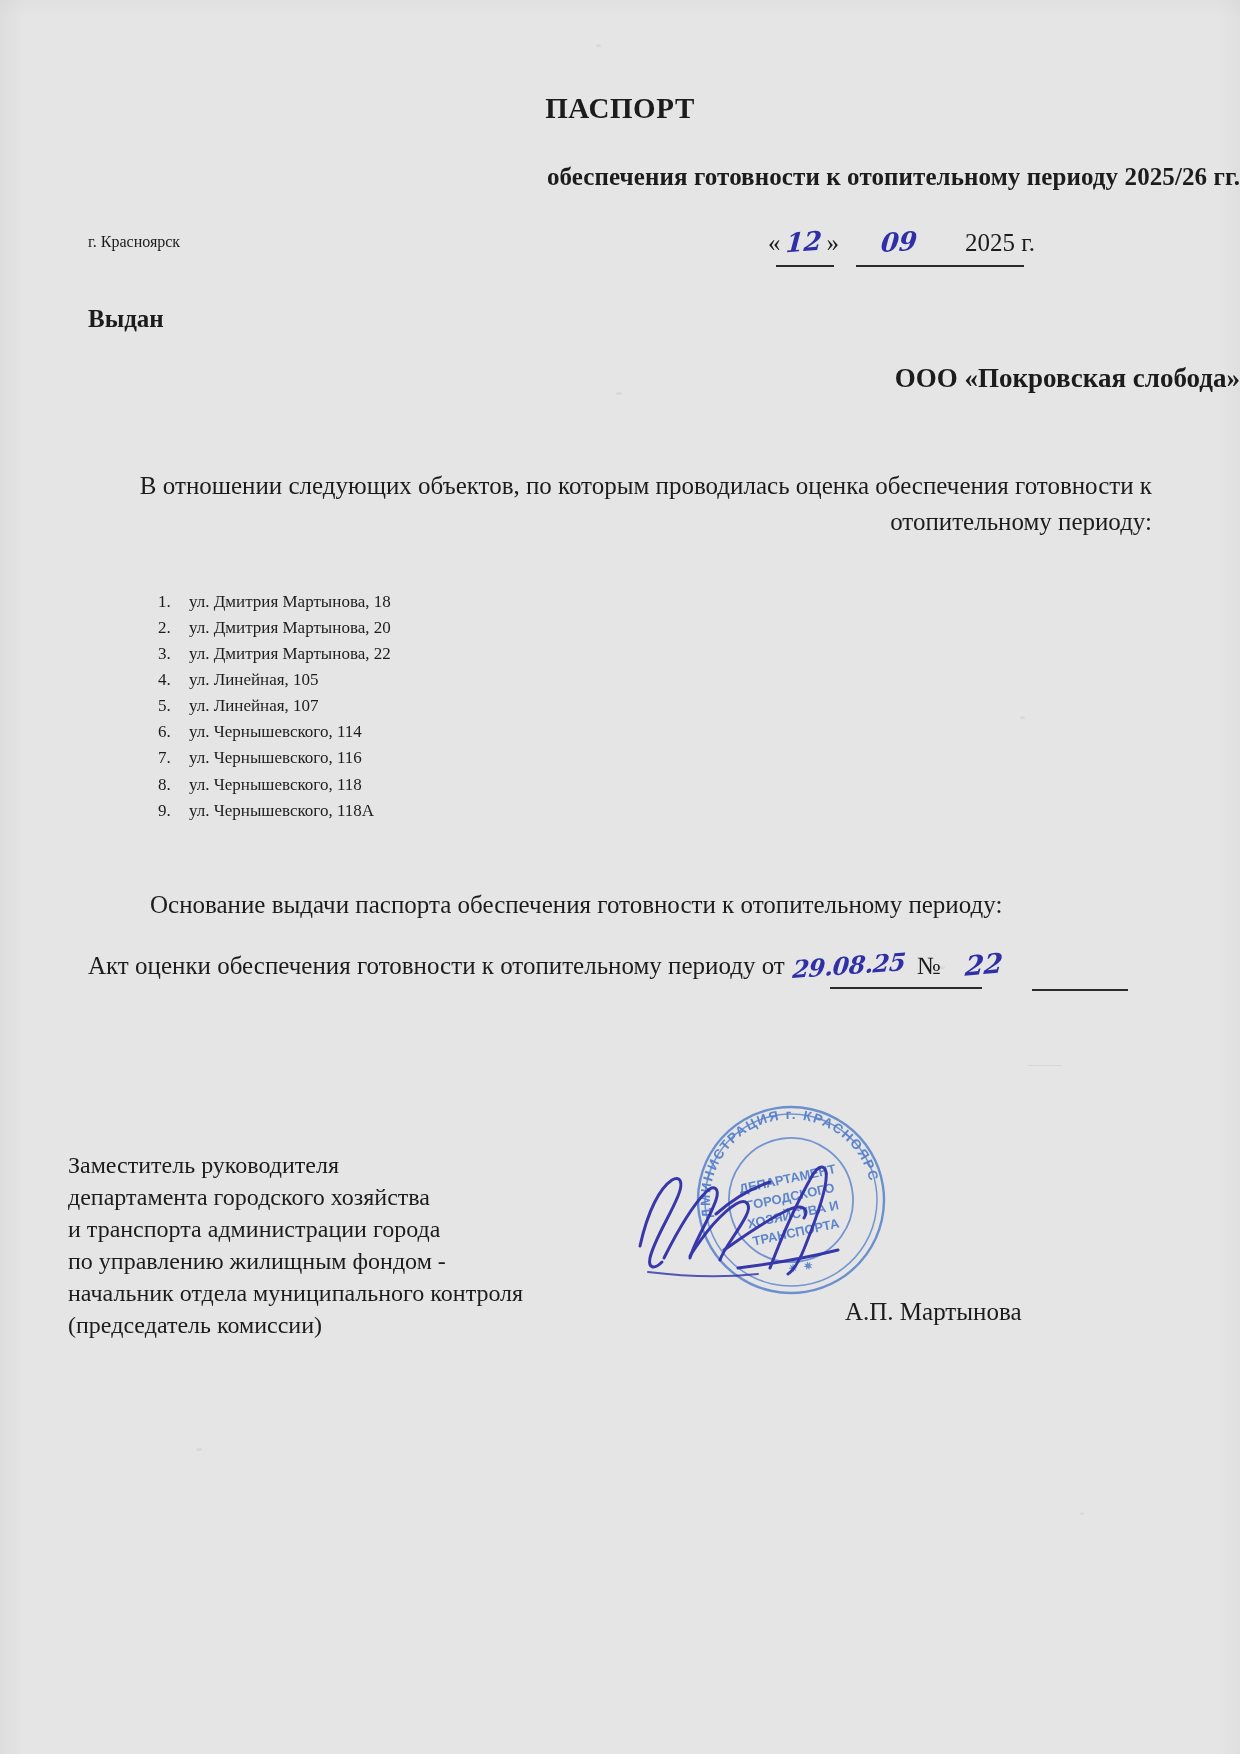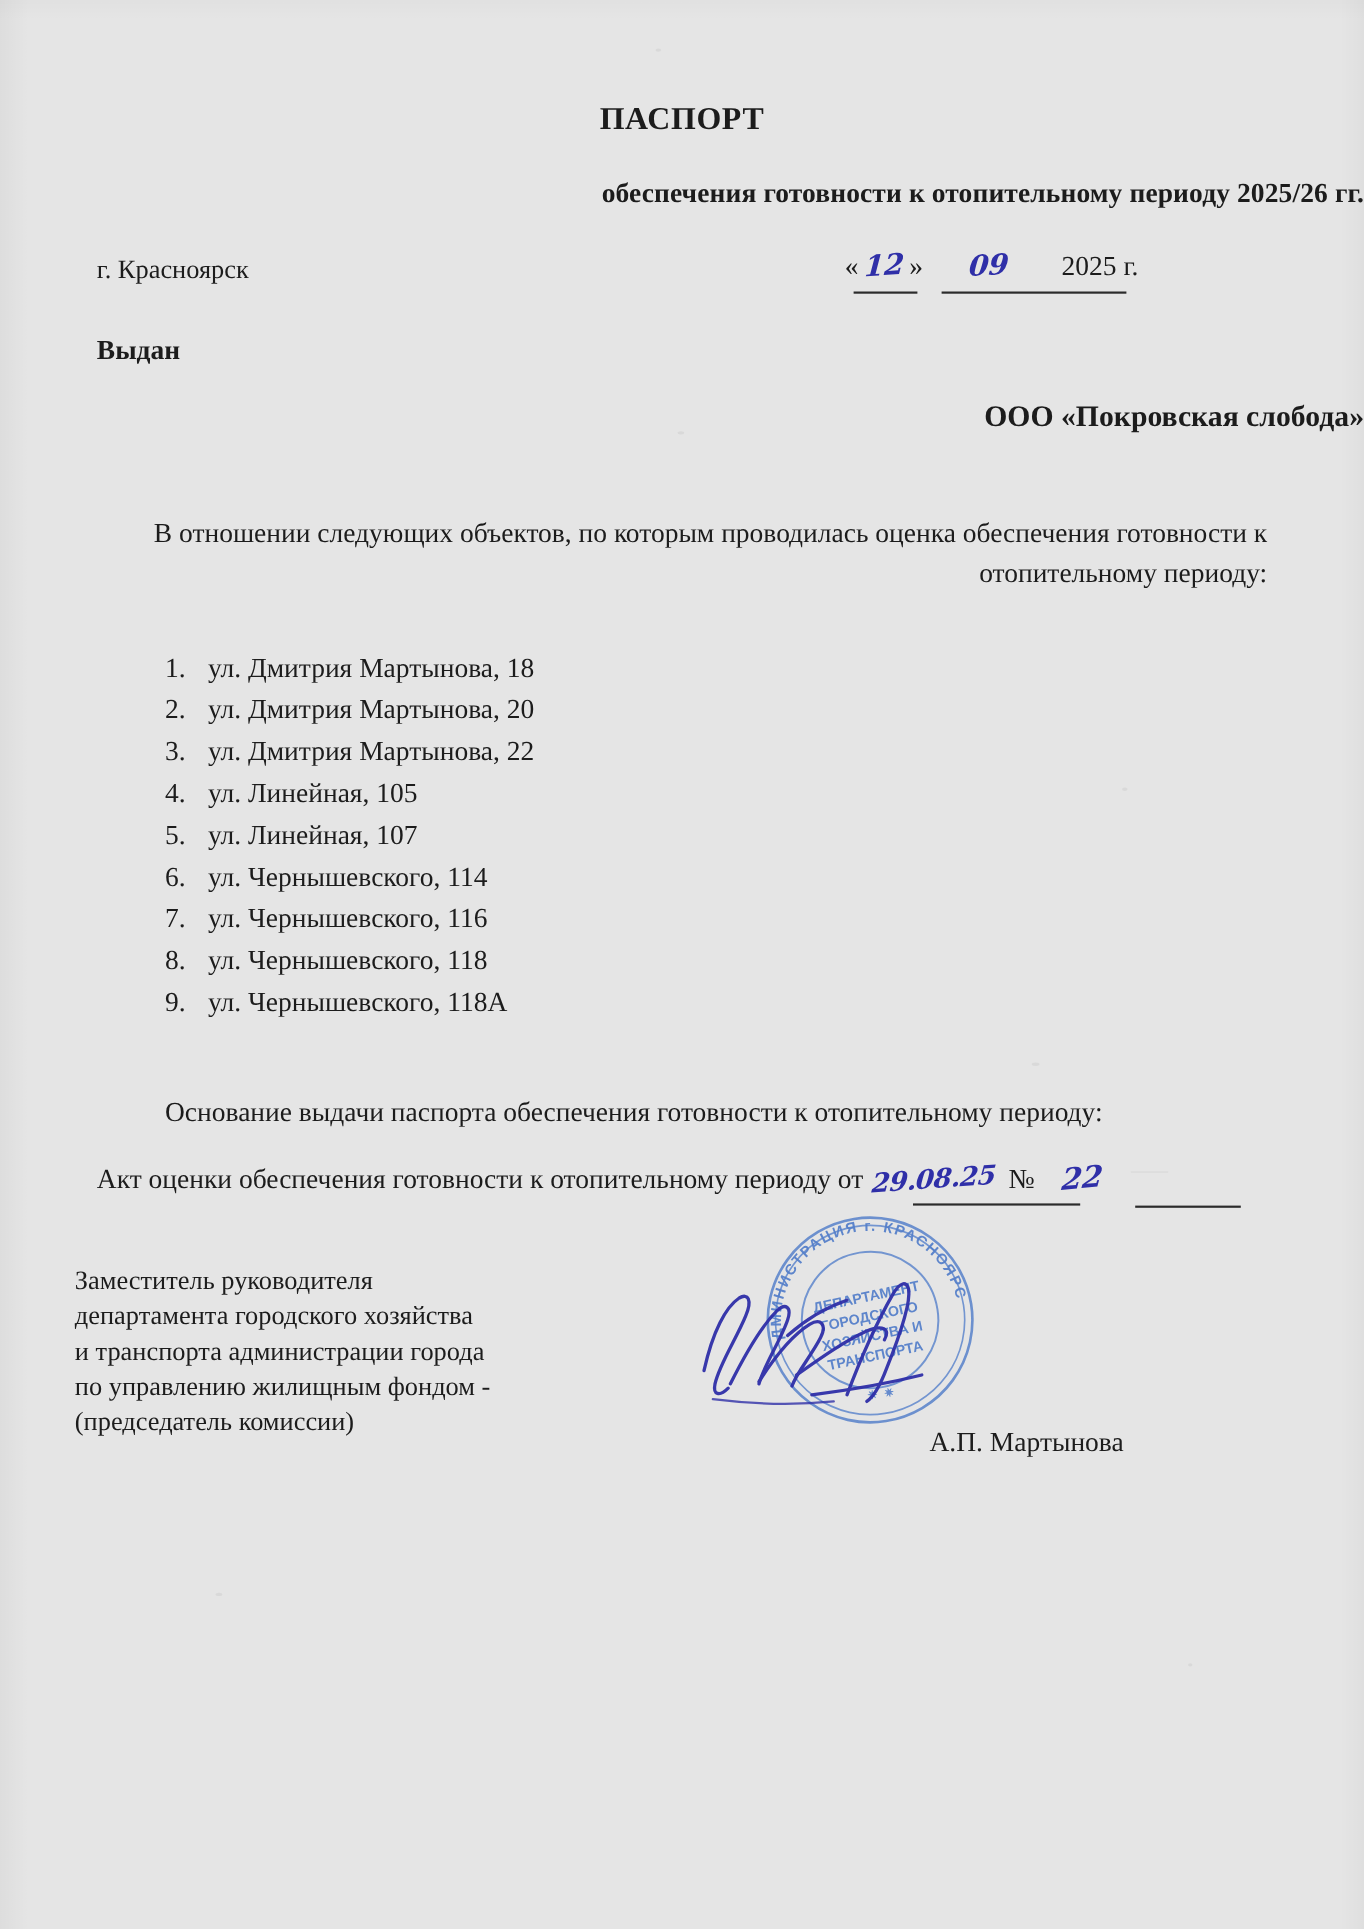--- a/index.html
+++ b/index.html
@@ -61,21 +61,21 @@
 
   .date-row {
     position: relative;
     margin-top: 36px;
     height: 46px;
   }
   .city {
     position: absolute;
     left: 88px;
     top: 6px;
-    font-size: 24px;
+    font-size: 16px;
   }
   .date-group {
     position: absolute;
     right: 205px;
     top: 0px;
     font-size: 25px;
     white-space: nowrap;
   }
   .quote-open, .quote-close { font-size: 25px; }
   .hw {
@@ -139,21 +139,21 @@
     margin-left: 88px;
     margin-right: 88px;
     font-size: 25px;
     line-height: 1.45;
     text-align: right;
   }
 
   .obj-list {
     margin: 48px 0 0 0;
     padding-left: 175px;
-    font-size: 25px;
+    font-size: 17px;
     line-height: 1.48;
   }
   .obj-list li {
     padding-left: 14px;
     margin-bottom: 1px;
   }
 
   .basis {
     margin-top: 68px;
     margin-left: 150px;
@@ -306,20 +306,21 @@
 
   </div>
 
   <div class="hairline" style="left:1028px;top:1065px;width:34px;"></div>
 
   <div class="signature-block">
     <div>Заместитель руководителя</div>
     <div>департамента городского хозяйства</div>
     <div>и транспорта администрации города</div>
     <div>по управлению жилищным фондом -</div>
+    <div>начальник отдела муниципального контроля</div>
     <div>(председатель комиссии)</div>
   </div>
 
   <div class="stamp">
     <svg viewBox="0 0 210 210" xmlns="http://www.w3.org/2000/svg">
       <defs>
         <path id="arcTop" d="M 24,105 A 81,81 0 0 1 186,105"></path>
         <path id="arcBottom" d="M 33,105 A 72,72 0 0 0 177,105"></path>
       </defs>
       <circle cx="105" cy="105" r="93" fill="none" stroke="#4a78c8" stroke-width="2.4" opacity=".85"></circle>

